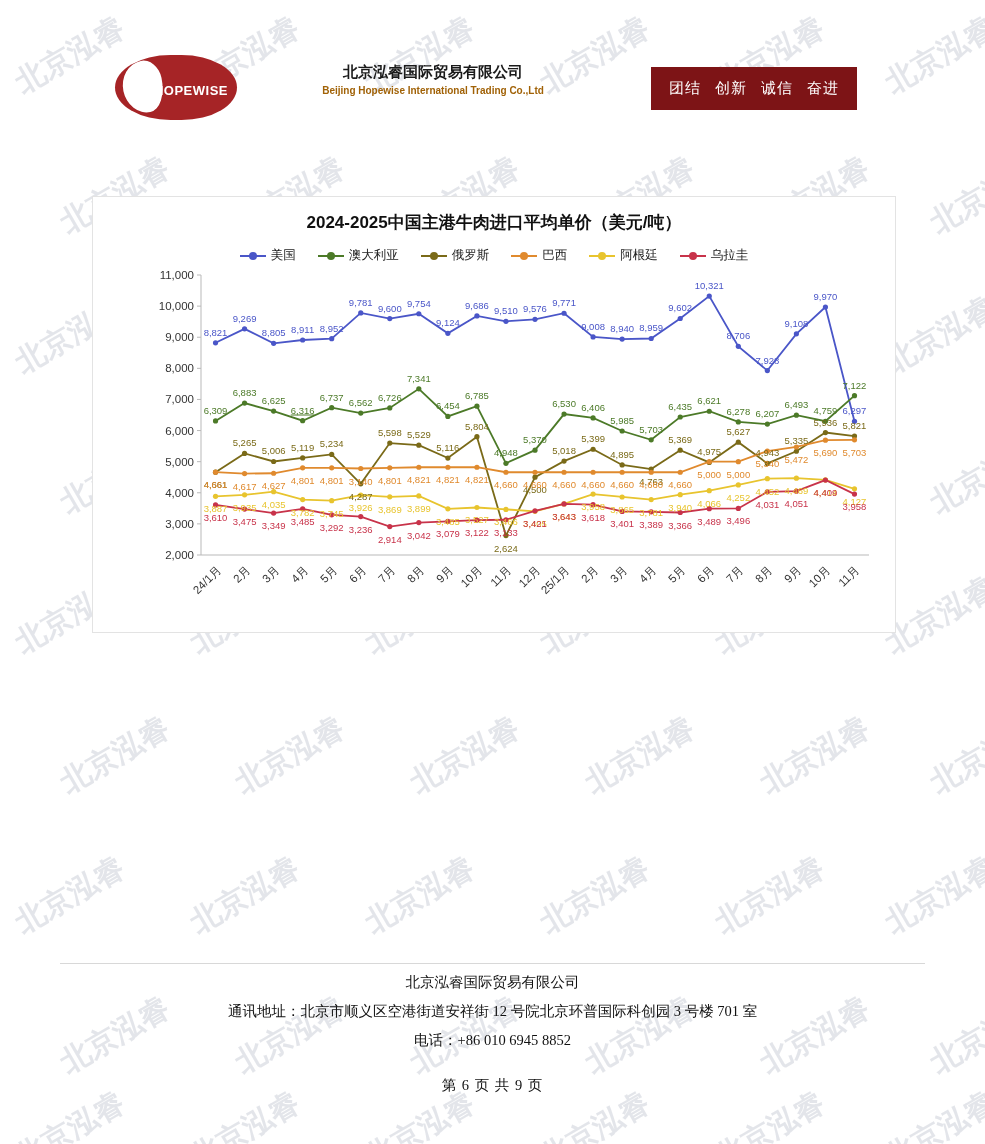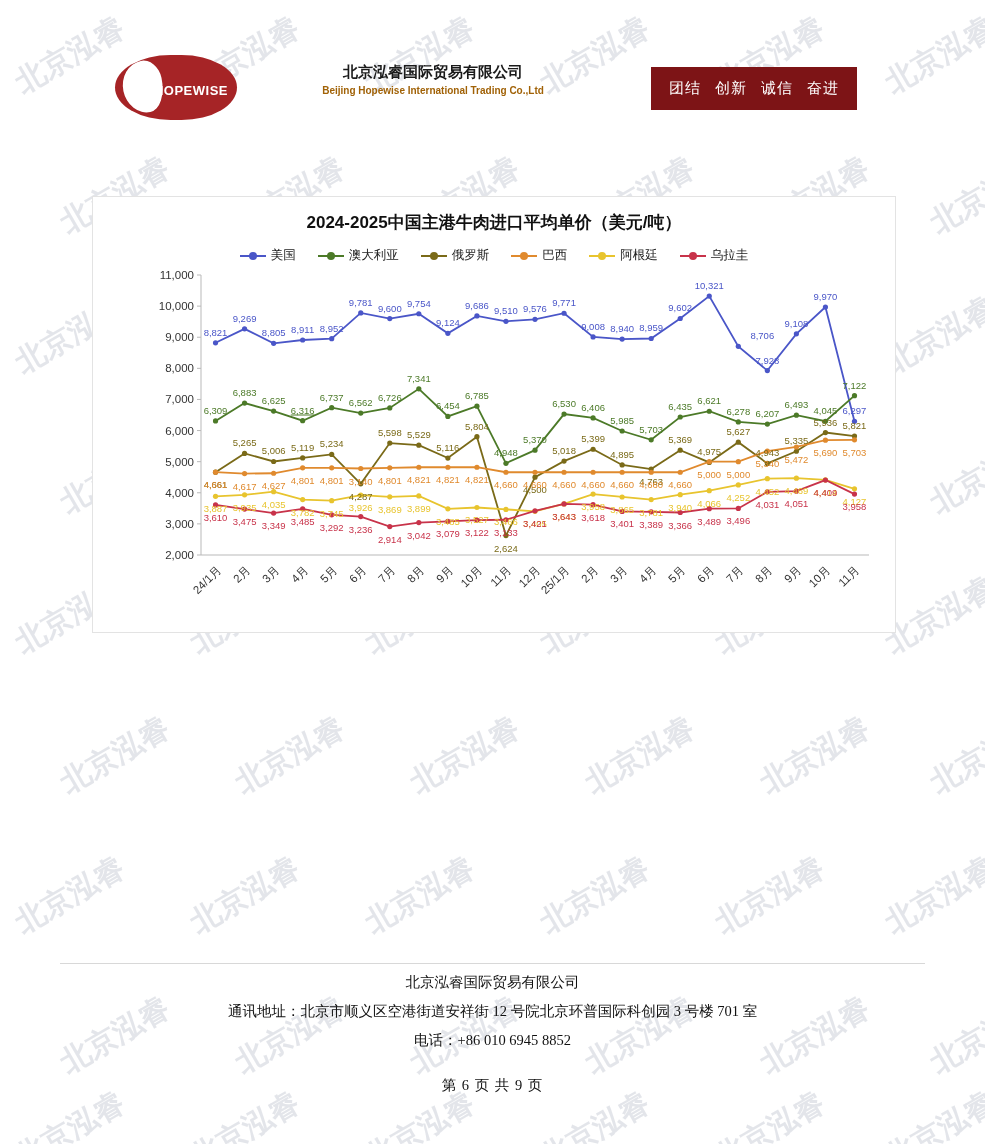--- a/index.html
+++ b/index.html
@@ -417,21 +417,21 @@
       <div class="dlabel" style="color: rgb(74, 86, 200); left: 246.87px; top: 47.3644px;">9,124</div>
       <div class="dlabel" style="color: rgb(74, 86, 200); left: 275.913px; top: 29.88px;">9,686</div>
       <div class="dlabel" style="color: rgb(74, 86, 200); left: 304.957px; top: 35.3556px;">9,510</div>
       <div class="dlabel" style="color: rgb(74, 86, 200); left: 334px; top: 33.3022px;">9,576</div>
       <div class="dlabel" style="color: rgb(74, 86, 200); left: 363.043px; top: 27.2356px;">9,771</div>
       <div class="dlabel" style="color: rgb(74, 86, 200); left: 392.087px; top: 50.9733px;">9,008</div>
       <div class="dlabel" style="color: rgb(74, 86, 200); left: 421.13px; top: 53.0889px;">8,940</div>
       <div class="dlabel" style="color: rgb(74, 86, 200); left: 450.174px; top: 52.4978px;">8,959</div>
       <div class="dlabel" style="color: rgb(74, 86, 200); left: 479.217px; top: 32.4933px;">9,602</div>
       <div class="dlabel" style="color: rgb(74, 86, 200); left: 508.261px; top: 10.1244px;">10,321</div>
-      <div class="dlabel" style="color: rgb(74, 86, 200); left: 537.304px; top: 60.3689px; margin-left: 24px;">8,706</div>
+      <div class="dlabel" style="color: rgb(74, 86, 200); left: 537.304px; top: 60.3689px;">8,706</div>
       <div class="dlabel" style="color: rgb(74, 86, 200); left: 566.348px; top: 84.5733px;">7,928</div>
       <div class="dlabel" style="color: rgb(74, 86, 200); left: 595.391px; top: 47.8622px;">9,108</div>
       <div class="dlabel" style="color: rgb(74, 86, 200); left: 624.435px; top: 21.0444px;">9,970</div>
       <div class="dlabel" style="color: rgb(74, 86, 200); left: 653.478px; top: 135.316px;">6,297</div>
       <div class="dlabel" style="color: rgb(76, 122, 40); left: 14.5217px; top: 134.942px;">6,309</div>
       <div class="dlabel" style="color: rgb(76, 122, 40); left: 43.5652px; top: 117.084px;">6,883</div>
       <div class="dlabel" style="color: rgb(76, 122, 40); left: 72.6087px; top: 125.111px;">6,625</div>
       <div class="dlabel" style="color: rgb(76, 122, 40); left: 101.652px; top: 134.724px; text-decoration: underline;">6,316</div>
       <div class="dlabel" style="color: rgb(76, 122, 40); left: 130.696px; top: 121.627px;">6,737</div>
       <div class="dlabel" style="color: rgb(76, 122, 40); left: 159.739px; top: 127.071px;">6,562</div>
@@ -443,21 +443,21 @@
       <div class="dlabel" style="color: rgb(76, 122, 40); left: 334px; top: 164.156px;">5,370</div>
       <div class="dlabel" style="color: rgb(76, 122, 40); left: 363.043px; top: 128.067px;">6,530</div>
       <div class="dlabel" style="color: rgb(76, 122, 40); left: 392.087px; top: 131.924px;">6,406</div>
       <div class="dlabel" style="color: rgb(76, 122, 40); left: 421.13px; top: 145.022px;">5,985</div>
       <div class="dlabel" style="color: rgb(76, 122, 40); left: 450.174px; top: 153.796px;">5,703</div>
       <div class="dlabel" style="color: rgb(76, 122, 40); left: 479.217px; top: 131.022px;">6,435</div>
       <div class="dlabel" style="color: rgb(76, 122, 40); left: 508.261px; top: 125.236px;">6,621</div>
       <div class="dlabel" style="color: rgb(76, 122, 40); left: 537.304px; top: 135.907px;">6,278</div>
       <div class="dlabel" style="color: rgb(76, 122, 40); left: 566.348px; top: 138.116px;">6,207</div>
       <div class="dlabel" style="color: rgb(76, 122, 40); left: 595.391px; top: 129.218px;">6,493</div>
-      <div class="dlabel" style="color: rgb(76, 122, 40); left: 624.435px; top: 135.253px;">4,045</div>
+      <div class="dlabel" style="color: rgb(76, 122, 40); left: 624.435px; top: 135.253px;">4,759</div>
       <div class="dlabel" style="color: rgb(76, 122, 40); left: 653.478px; top: 109.649px;">7,122</div>
       <div class="dlabel" style="color: rgb(122, 106, 24); left: 14.5217px; top: 209.213px;">4,661</div>
       <div class="dlabel" style="color: rgb(122, 106, 24); left: 43.5652px; top: 167.422px;">5,265</div>
       <div class="dlabel" style="color: rgb(122, 106, 24); left: 72.6087px; top: 175.48px;">5,006</div>
       <div class="dlabel" style="color: rgb(122, 106, 24); left: 101.652px; top: 171.964px;">5,119</div>
       <div class="dlabel" style="color: rgb(122, 106, 24); left: 130.696px; top: 168.387px;">5,234</div>
       <div class="dlabel" style="color: rgb(122, 106, 24); left: 159.739px; top: 220.849px;">4,287</div>
       <div class="dlabel" style="color: rgb(122, 106, 24); left: 188.783px; top: 157.062px;">5,598</div>
       <div class="dlabel" style="color: rgb(122, 106, 24); left: 217.826px; top: 159.209px;">5,529</div>
       <div class="dlabel" style="color: rgb(122, 106, 24); left: 246.87px; top: 172.058px;">5,116</div>

